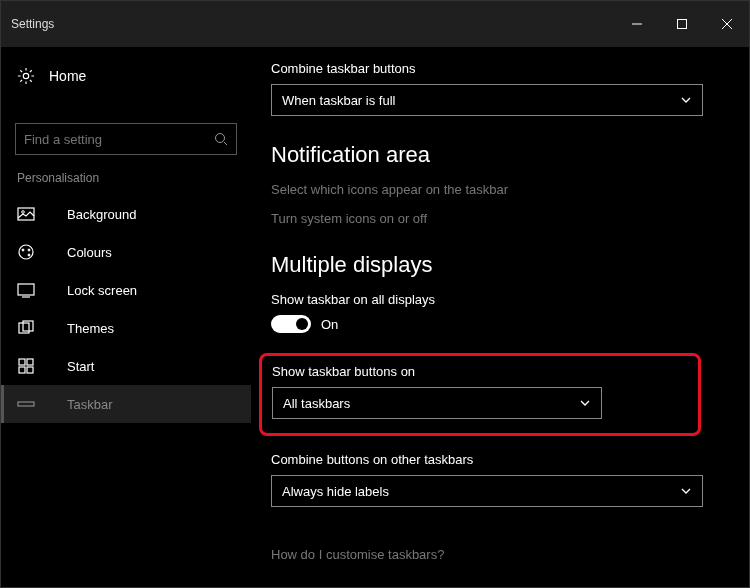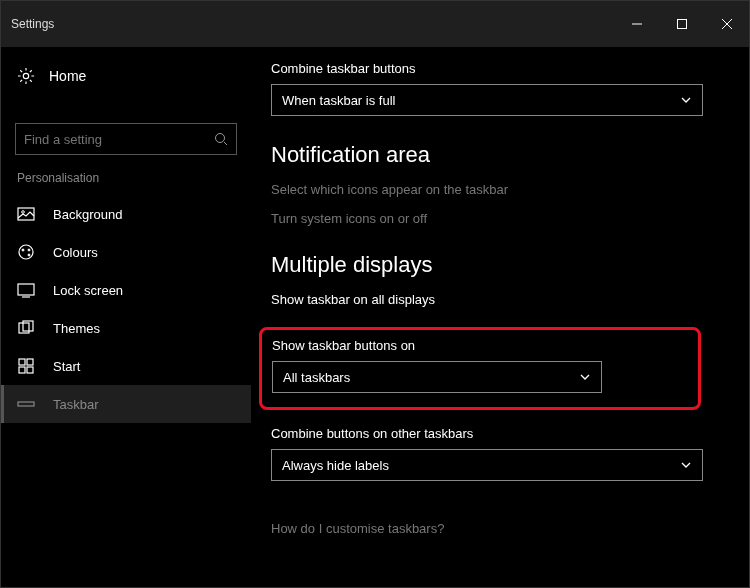--- a/index.html
+++ b/index.html
@@ -18,21 +18,21 @@
     .home-row .icon { width: 18px; height: 18px; display: flex; align-items: center; justify-content: center; }
     
     .search-wrap { margin: 0 14px 16px 14px; }
     .search-box { border: 1px solid #555; height: 32px; display: flex; align-items: center; padding: 0 8px; margin-top: 24px; }
     .search-input { flex: 1; background: transparent; border: none; outline: none; color: #999; font-size: 13px; }
     .search-icon { width: 14px; height: 14px; color: #999; }
     
     .category-header { padding: 0 16px 10px 16px; font-size: 12px; color: #888; }
     
     .nav { display: flex; flex-direction: column; }
-    .nav-item { display: flex; align-items: center; padding: 10px 16px; gap: 18px; font-size: 13px; cursor: pointer; color: #fff; }
+    .nav-item { display: flex; align-items: center; padding: 10px 16px; gap: 32px; font-size: 13px; cursor: pointer; color: #fff; }
     .nav-item.selected { background: #1f1f1f; border-left: 3px solid #555; padding-left: 13px; color: #888; }
     .nav-item .icon { width: 18px; height: 18px; display: flex; align-items: center; justify-content: center; flex-shrink: 0; }
     
     .main { flex: 1; padding: 14px 60px 10px 20px; overflow-y: auto; }
     
     .setting-group { margin-bottom: 20px; }
     .setting-label { font-size: 13px; margin-bottom: 8px; color: #fff; }
     
     .dropdown { border: 1px solid #888; height: 32px; display: flex; align-items: center; padding: 0 10px; width: 432px; cursor: pointer; justify-content: space-between; font-size: 13px; }
     .chevron { width: 12px; height: 12px; }
@@ -182,20 +182,26 @@
     </div>
 
     <div class="section-header">Notification area</div>
     <div class="link-item">Select which icons appear on the taskbar</div>
     <div class="link-item">Turn system icons on or off</div>
 
     <div class="section-header">Multiple displays</div>
 
     <div class="setting-group">
       <div class="setting-label">Show taskbar on all displays</div>
+      <div class="toggle-row">
+        <div class="toggle on">
+          <div class="toggle-knob"></div>
+        </div>
+        <span class="toggle-label">On</span>
+      </div>
     </div>
 
     <div class="highlight-box">
       <div class="setting-label">Show taskbar buttons on</div>
       <div class="dropdown">
         <span>All taskbars</span>
         <span class="chevron">
           <svg viewBox="0 0 12 12" width="12" height="12">
               <path d="M2 4l4 4 4-4" stroke-width="1.3"></path>
             </svg>

